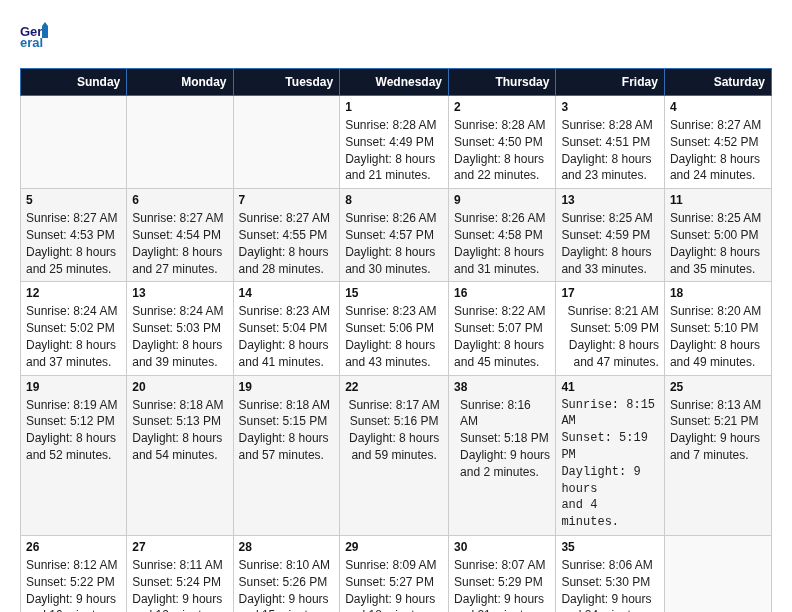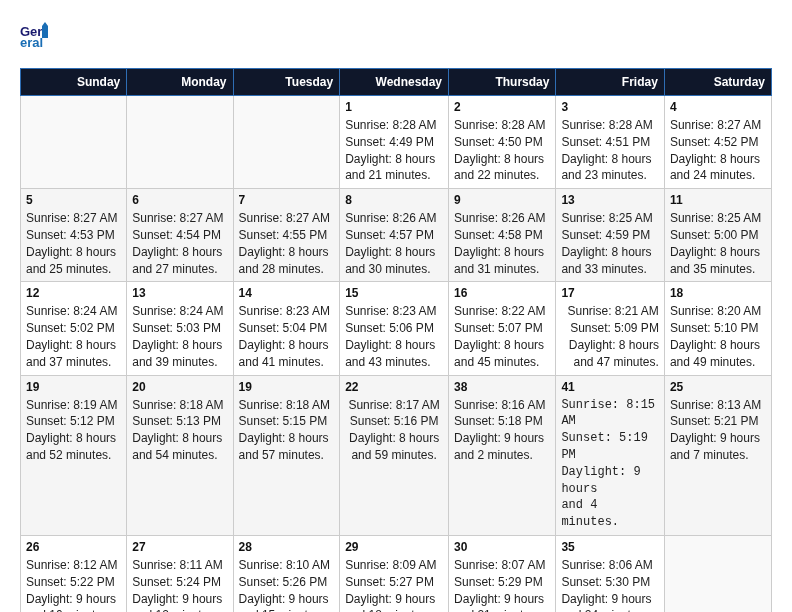--- a/index.html
+++ b/index.html
@@ -282,21 +282,21 @@
         </td>
         <td>
           <div class="day-num">22</div>
           <div class="day-info" style="white-space: pre-line; text-align: center;">Sunrise: 8:17 AM
 Sunset: 5:16 PM
 Daylight: 8 hours
 and 59 minutes.</div>
         </td>
         <td>
           <div class="day-num">38</div>
-          <div class="day-info" style="white-space: pre-line;">Sunrise: 8:16 AM
+          <div class="day-info" style="white-space: pre-line; margin-left: 6px;">Sunrise: 8:16 AM
 Sunset: 5:18 PM
 Daylight: 9 hours
 and 2 minutes.</div>
         </td>
         <td>
           <div class="day-num">41</div>
           <div class="day-info" style="white-space: pre-line; font-family: Liberation Mono, monospace;">Sunrise: 8:15 AM
 Sunset: 5:19 PM
 Daylight: 9 hours
 and 4 minutes.</div>

